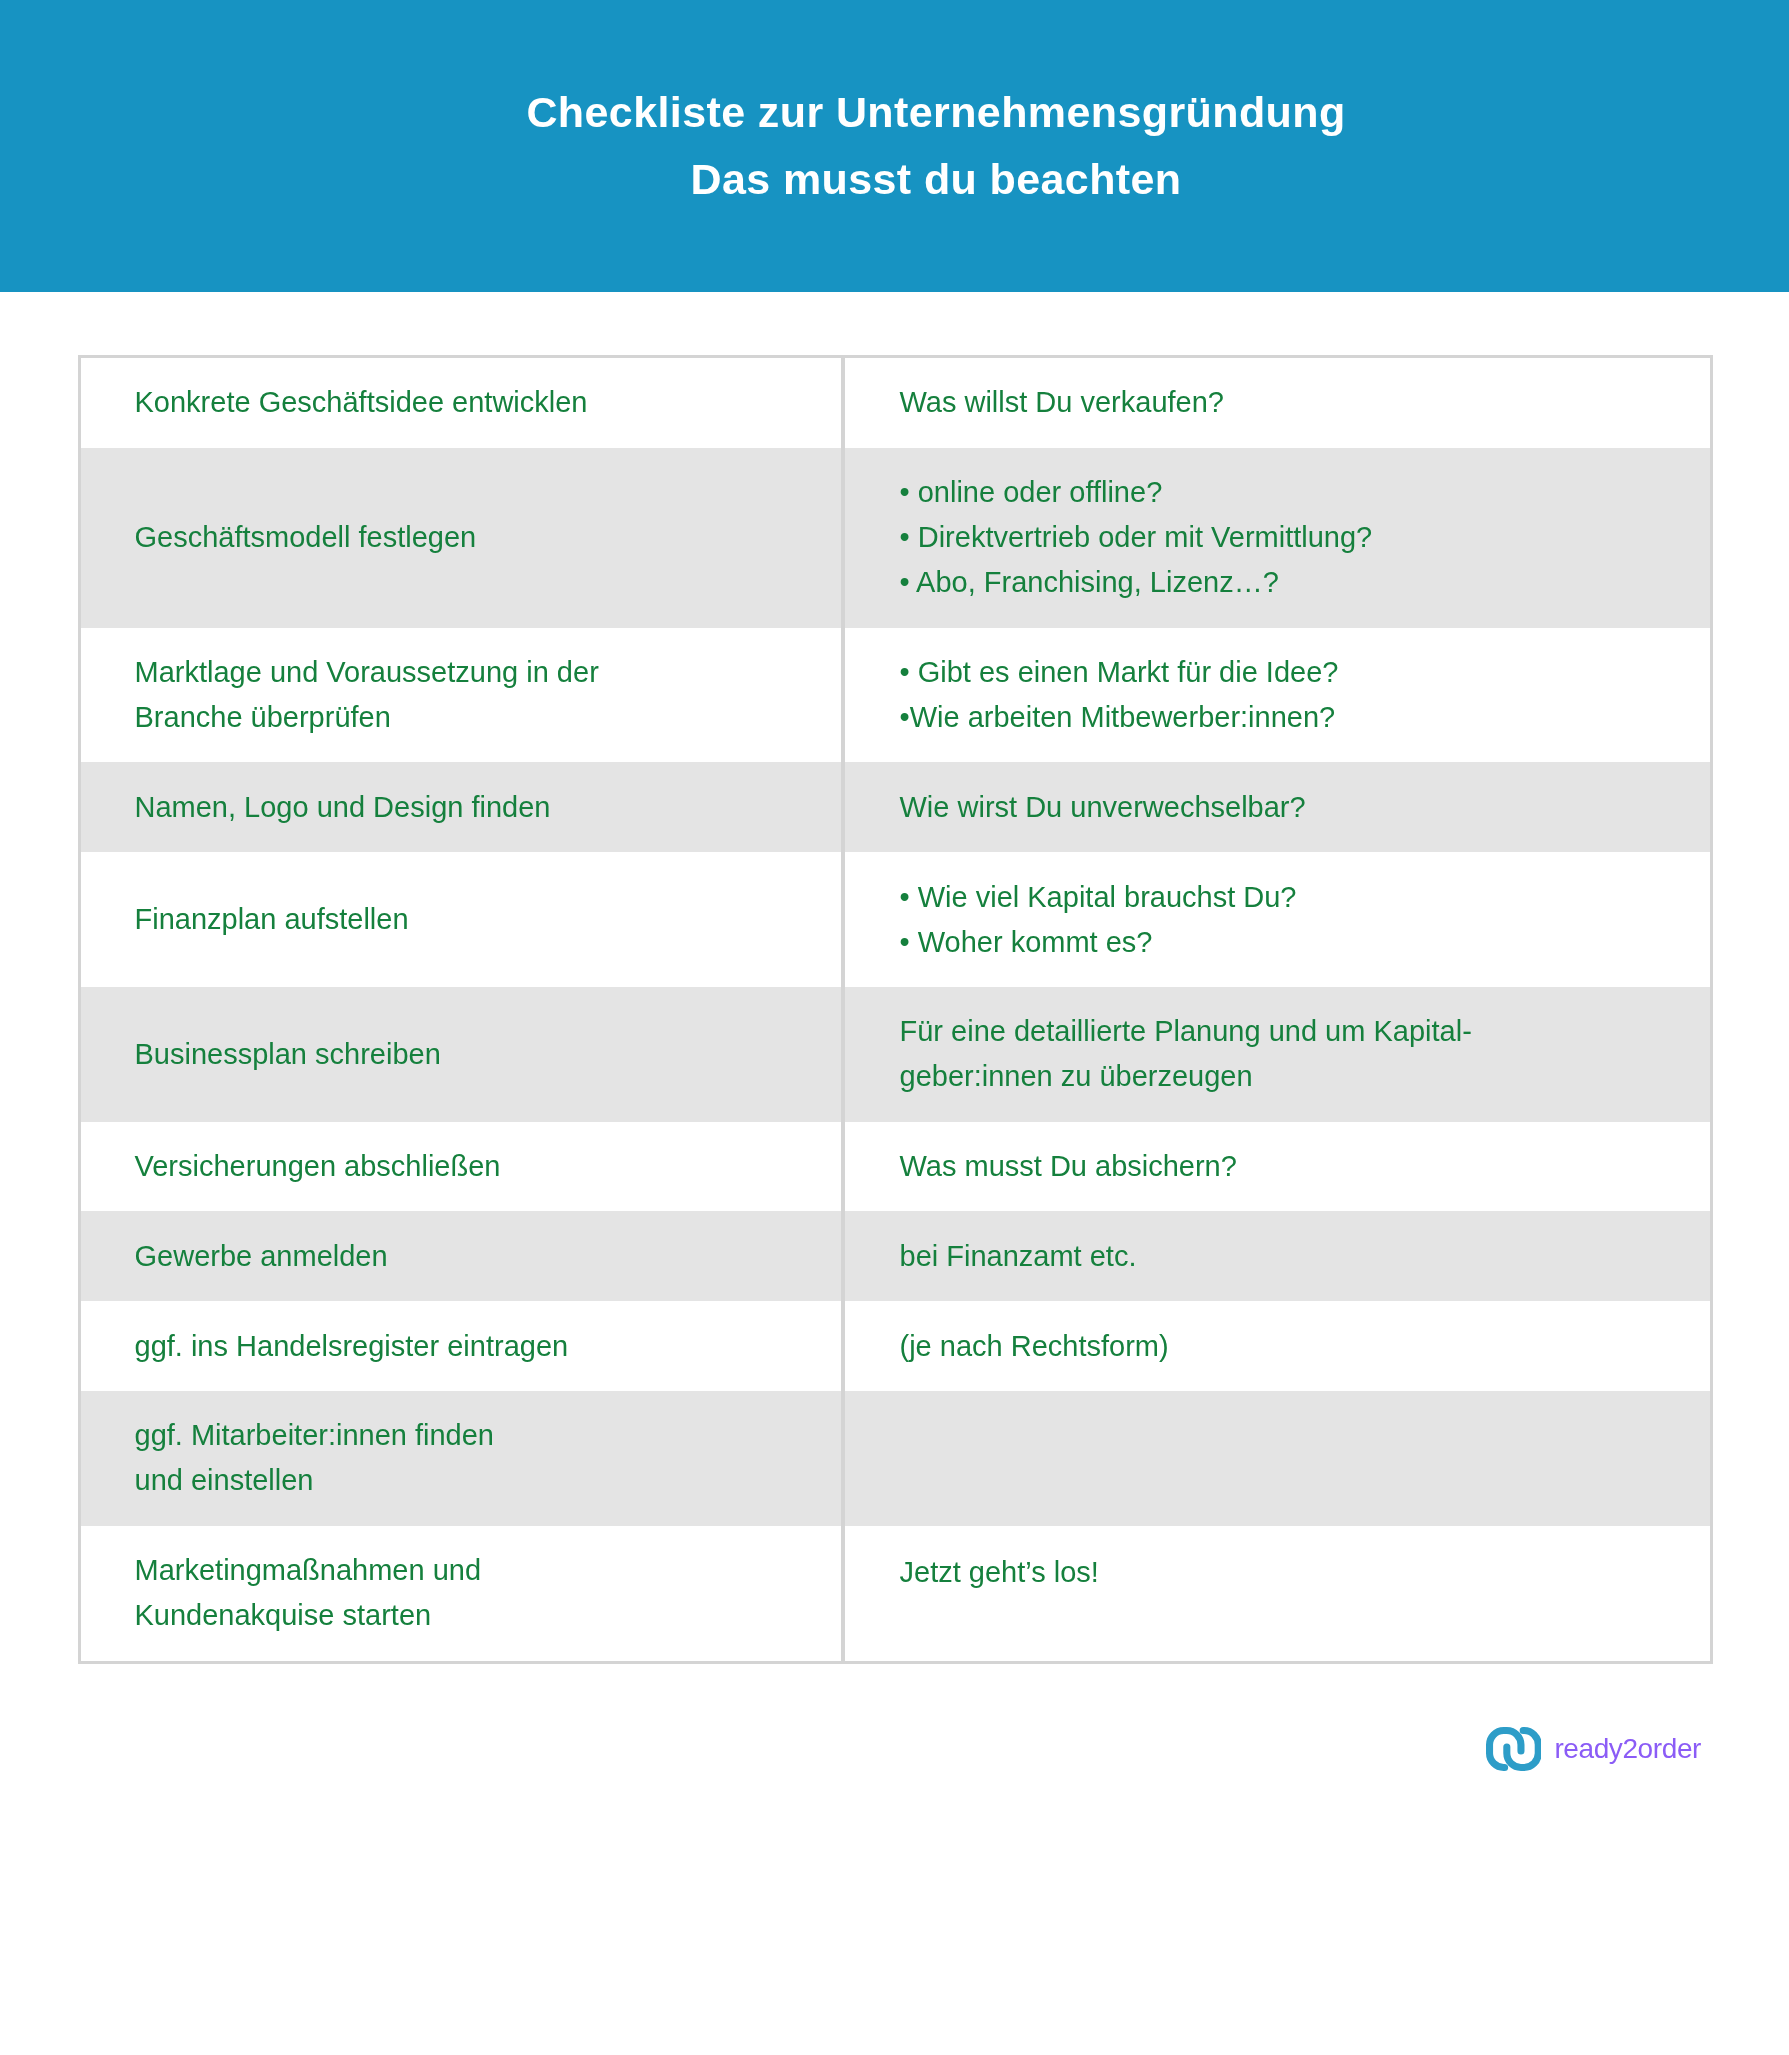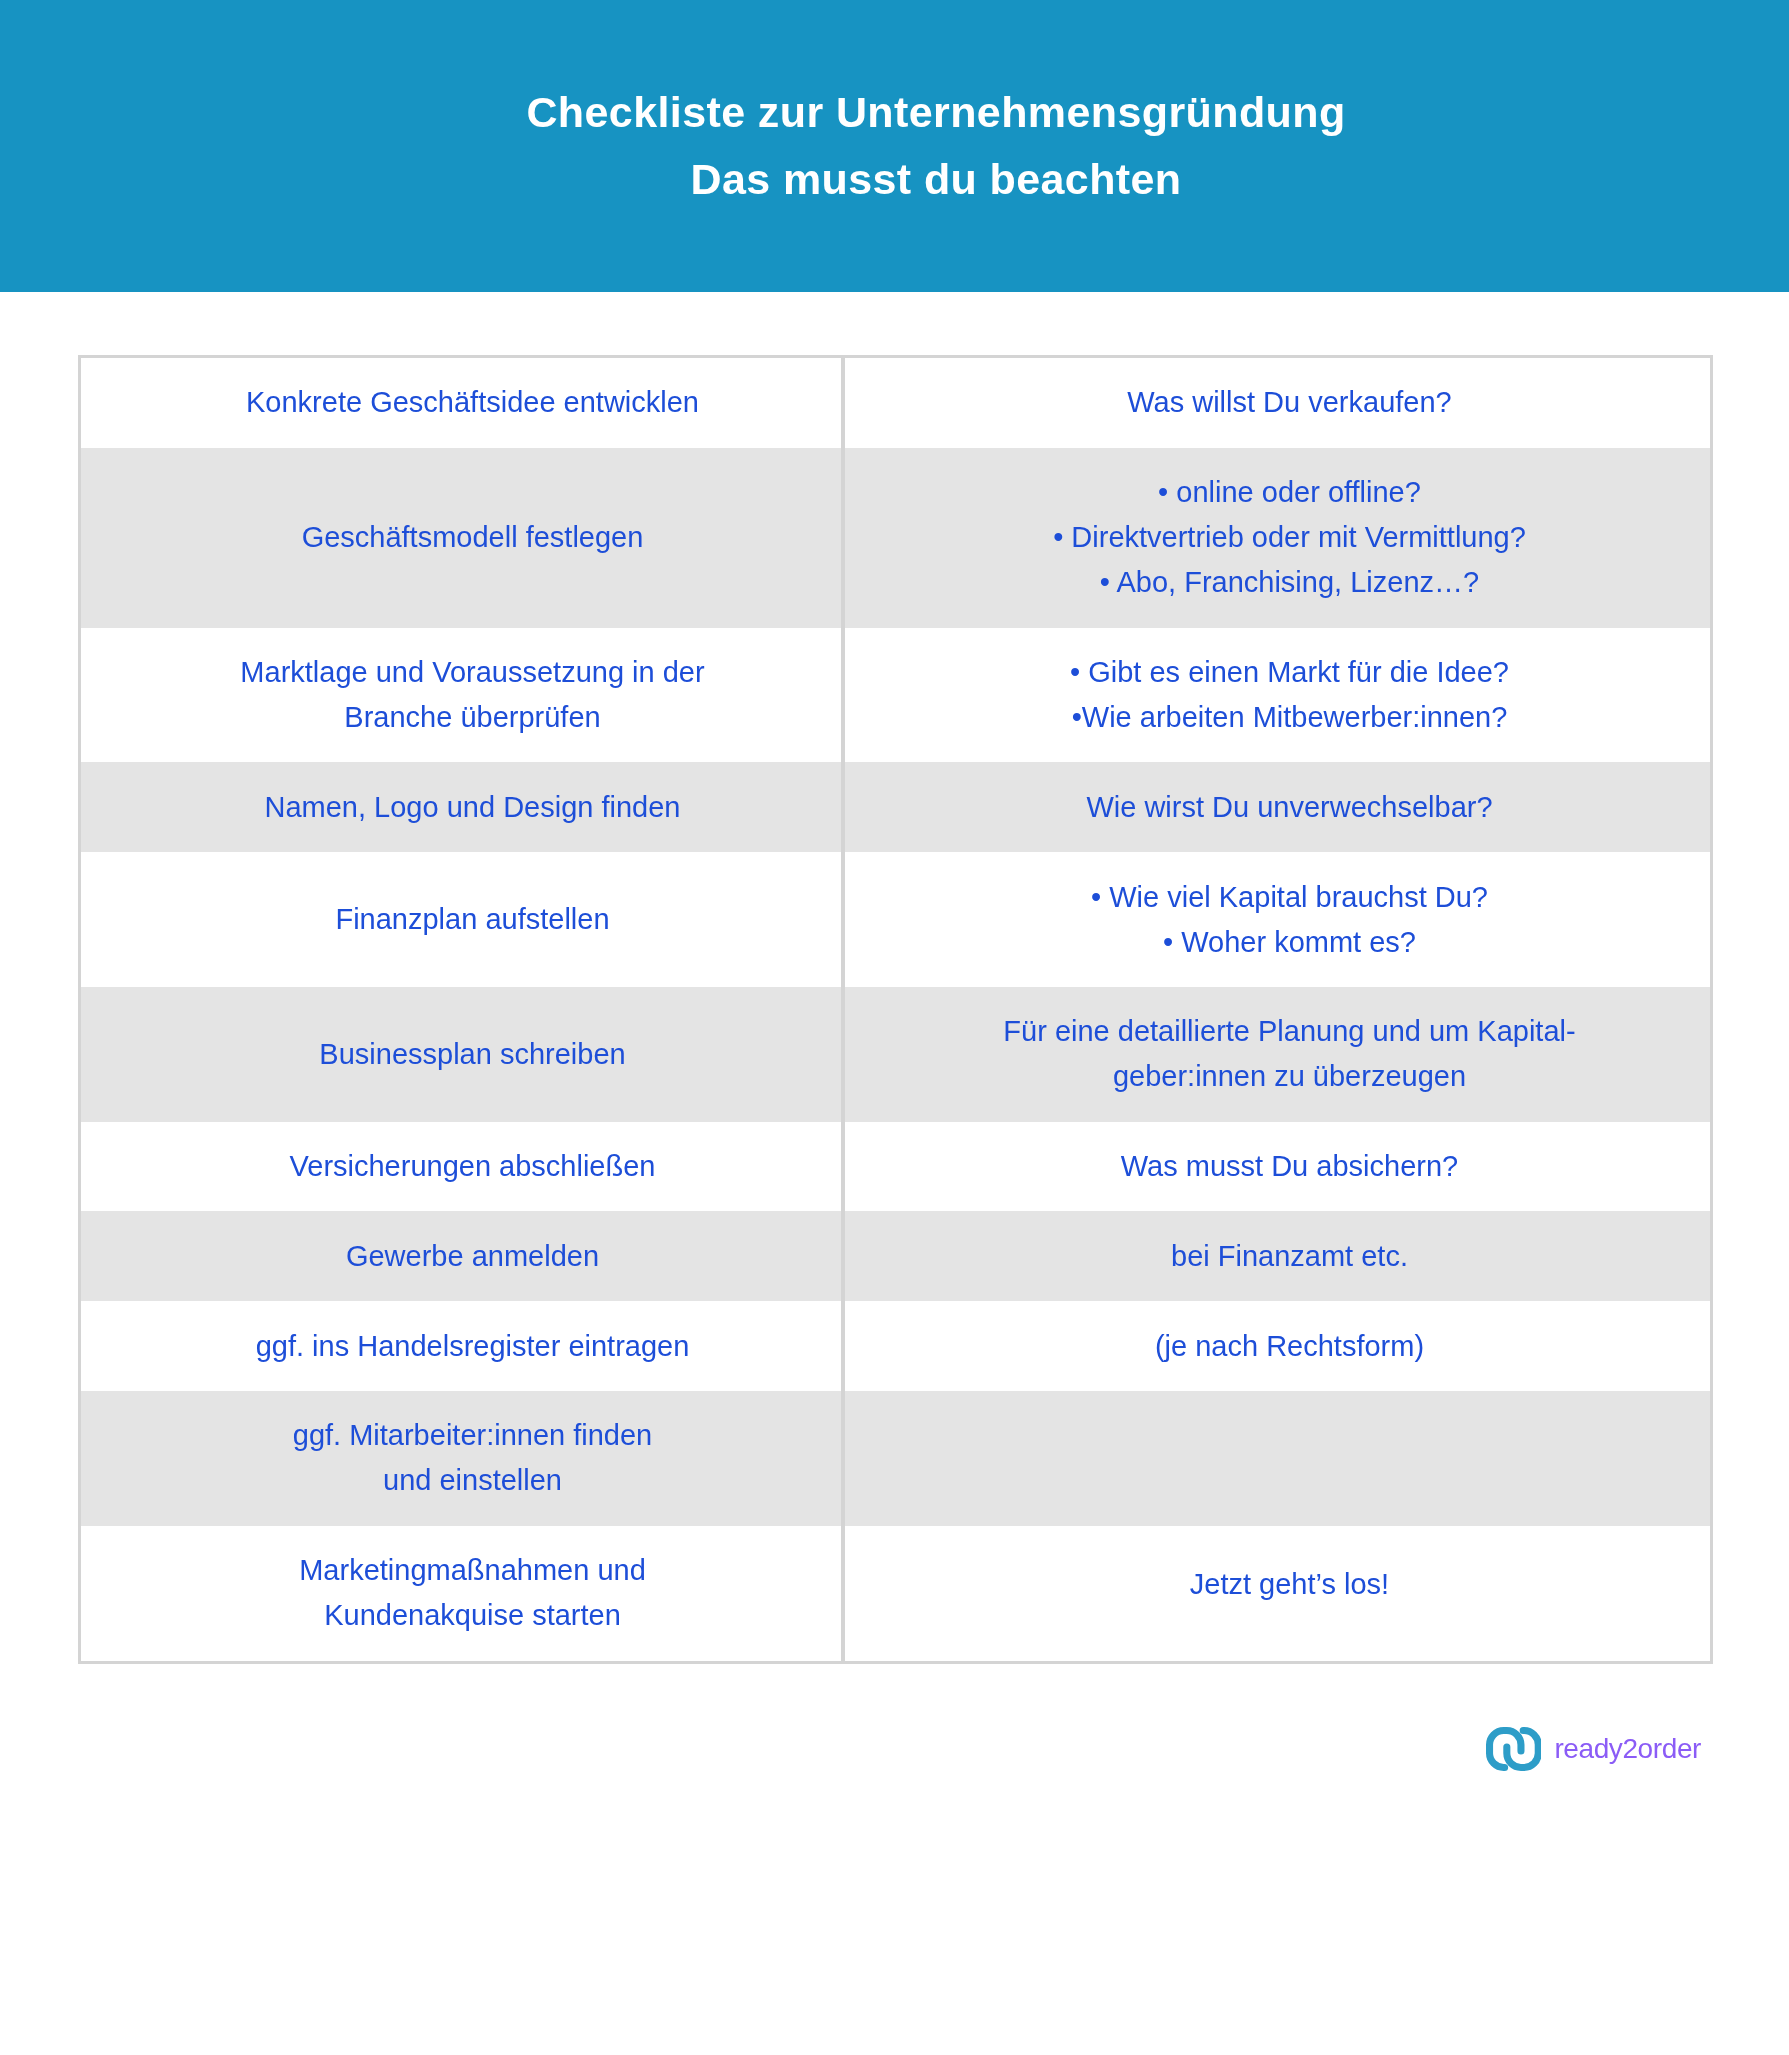--- a/index.html
+++ b/index.html
@@ -49,34 +49,33 @@
   table.checklist tr:nth-child(even) {
     background: #e4e4e4;
   }
   table.checklist tr:nth-child(odd) {
     background: #ffffff;
   }
   td {
     vertical-align: middle;
     font-size: 29px;
     line-height: 45px;
-    color: #1d4ed8;
+    color: #15803d;
     padding: 22.4px 30px 22.4px 54px;
-    text-align: center;
   }
   td.col-left {
     width: 676px; 
   }
   td.col-right {
     border-left: 4.5px solid #d4d4d4;
     padding-left: 55px;
   }
   tr:last-child td.col-right {
     vertical-align: top;
-    padding-top: 36px;
+    padding-top: 24px;
     border-radius: 19px;
   }
   
   .footer {
     margin-top: 63px;
     padding-right: 89px;
     padding-bottom: 45px;
     display: flex;
     justify-content: flex-end;
     align-items: center;

